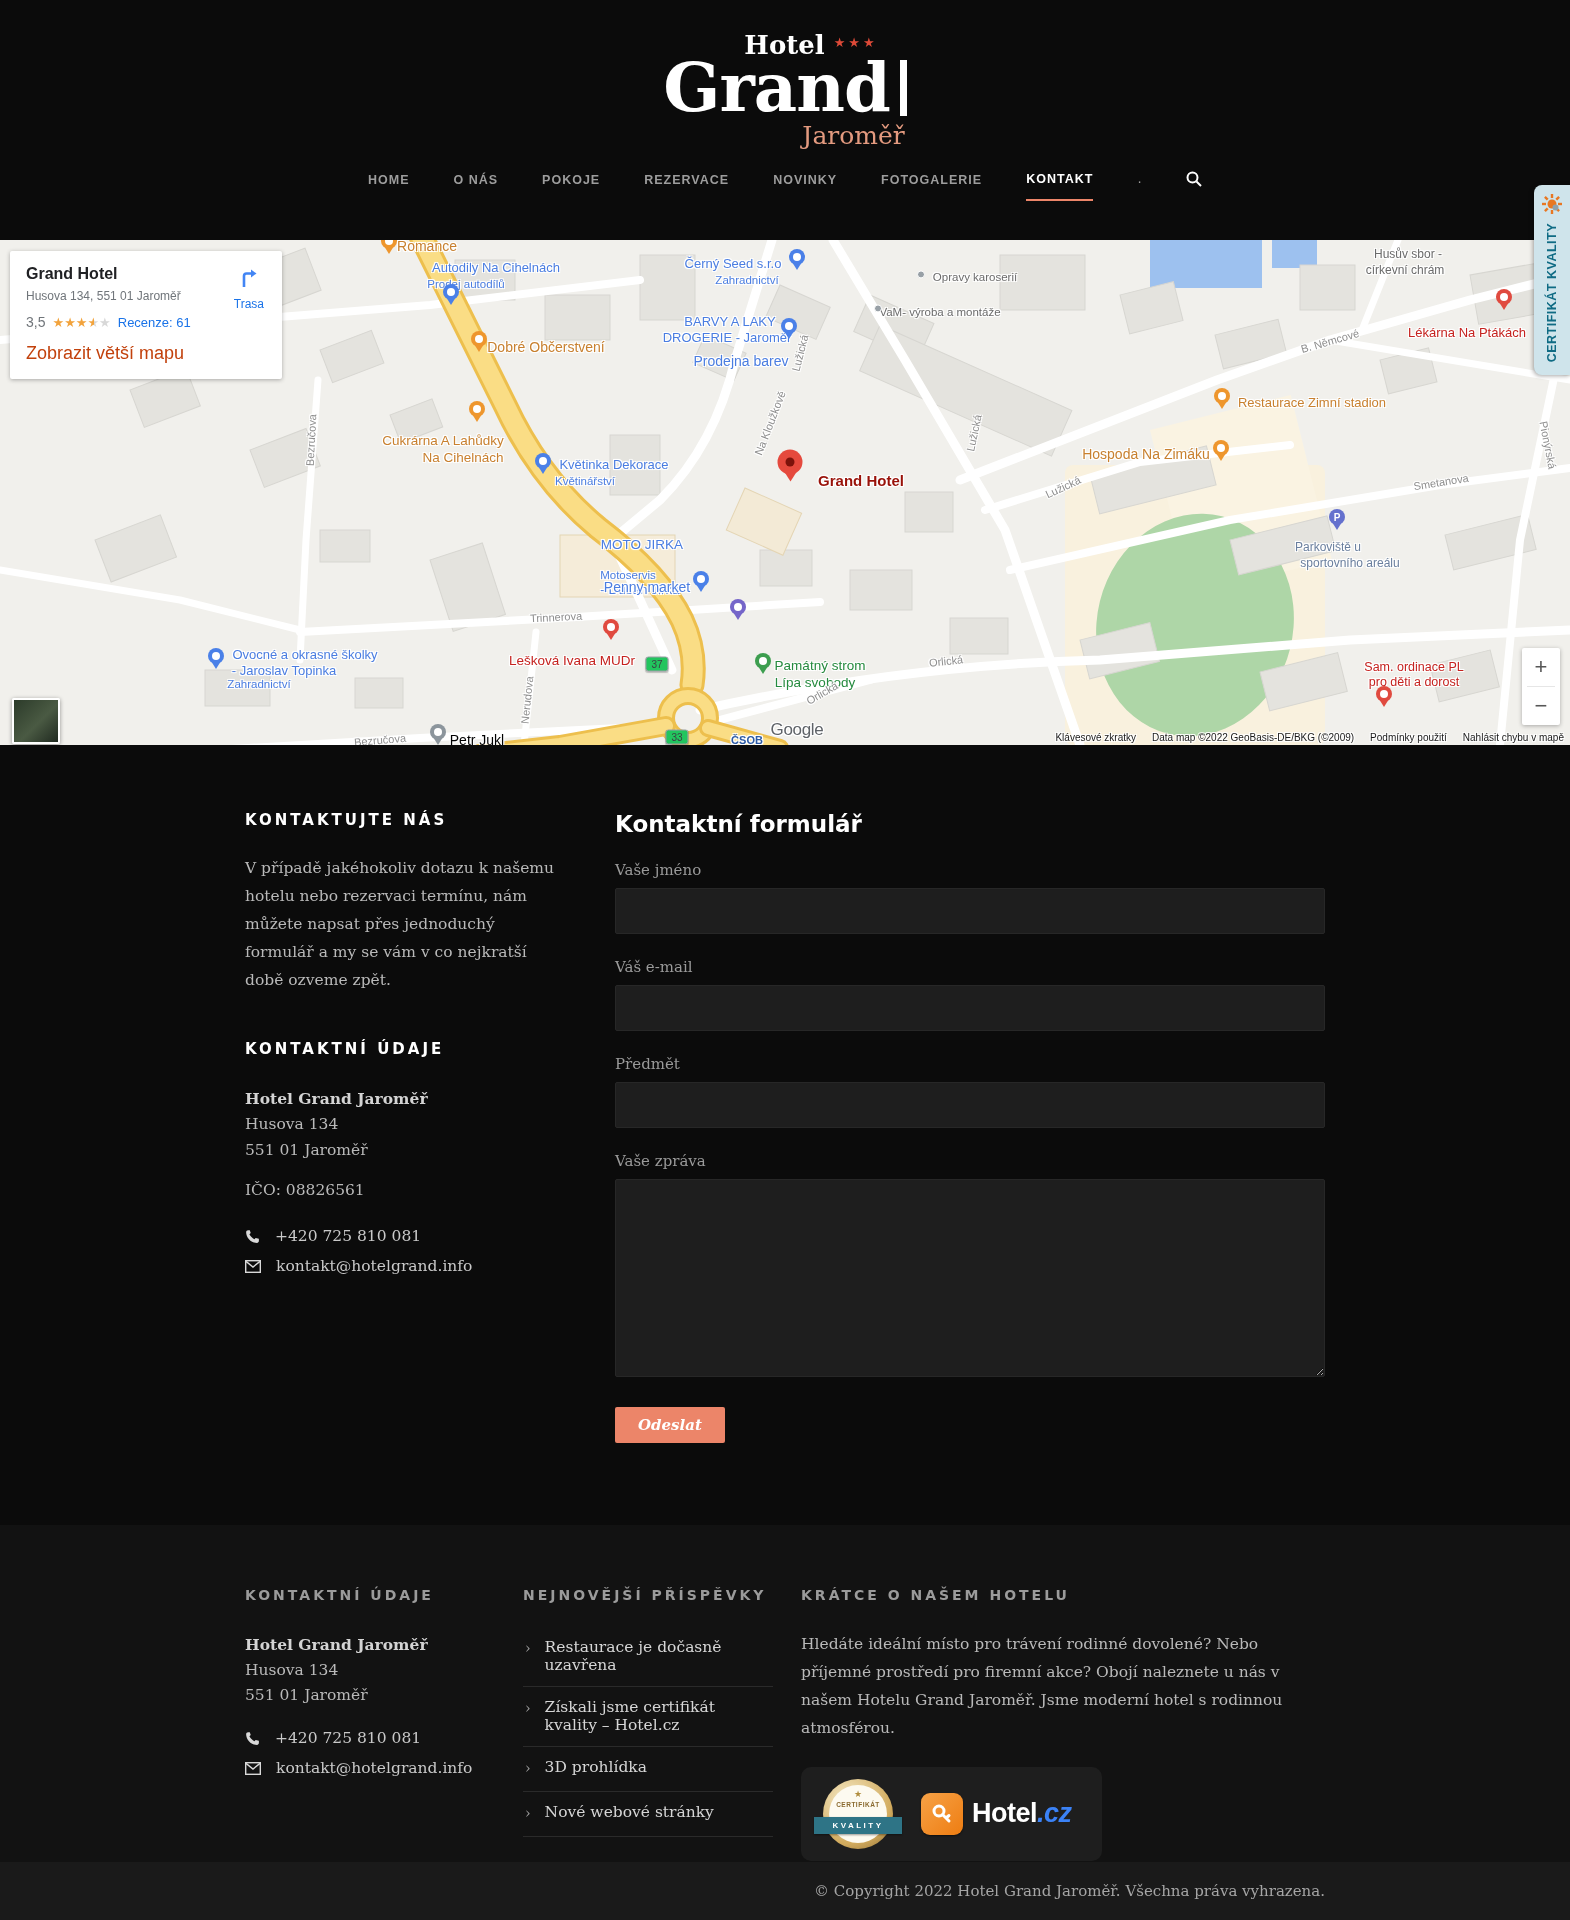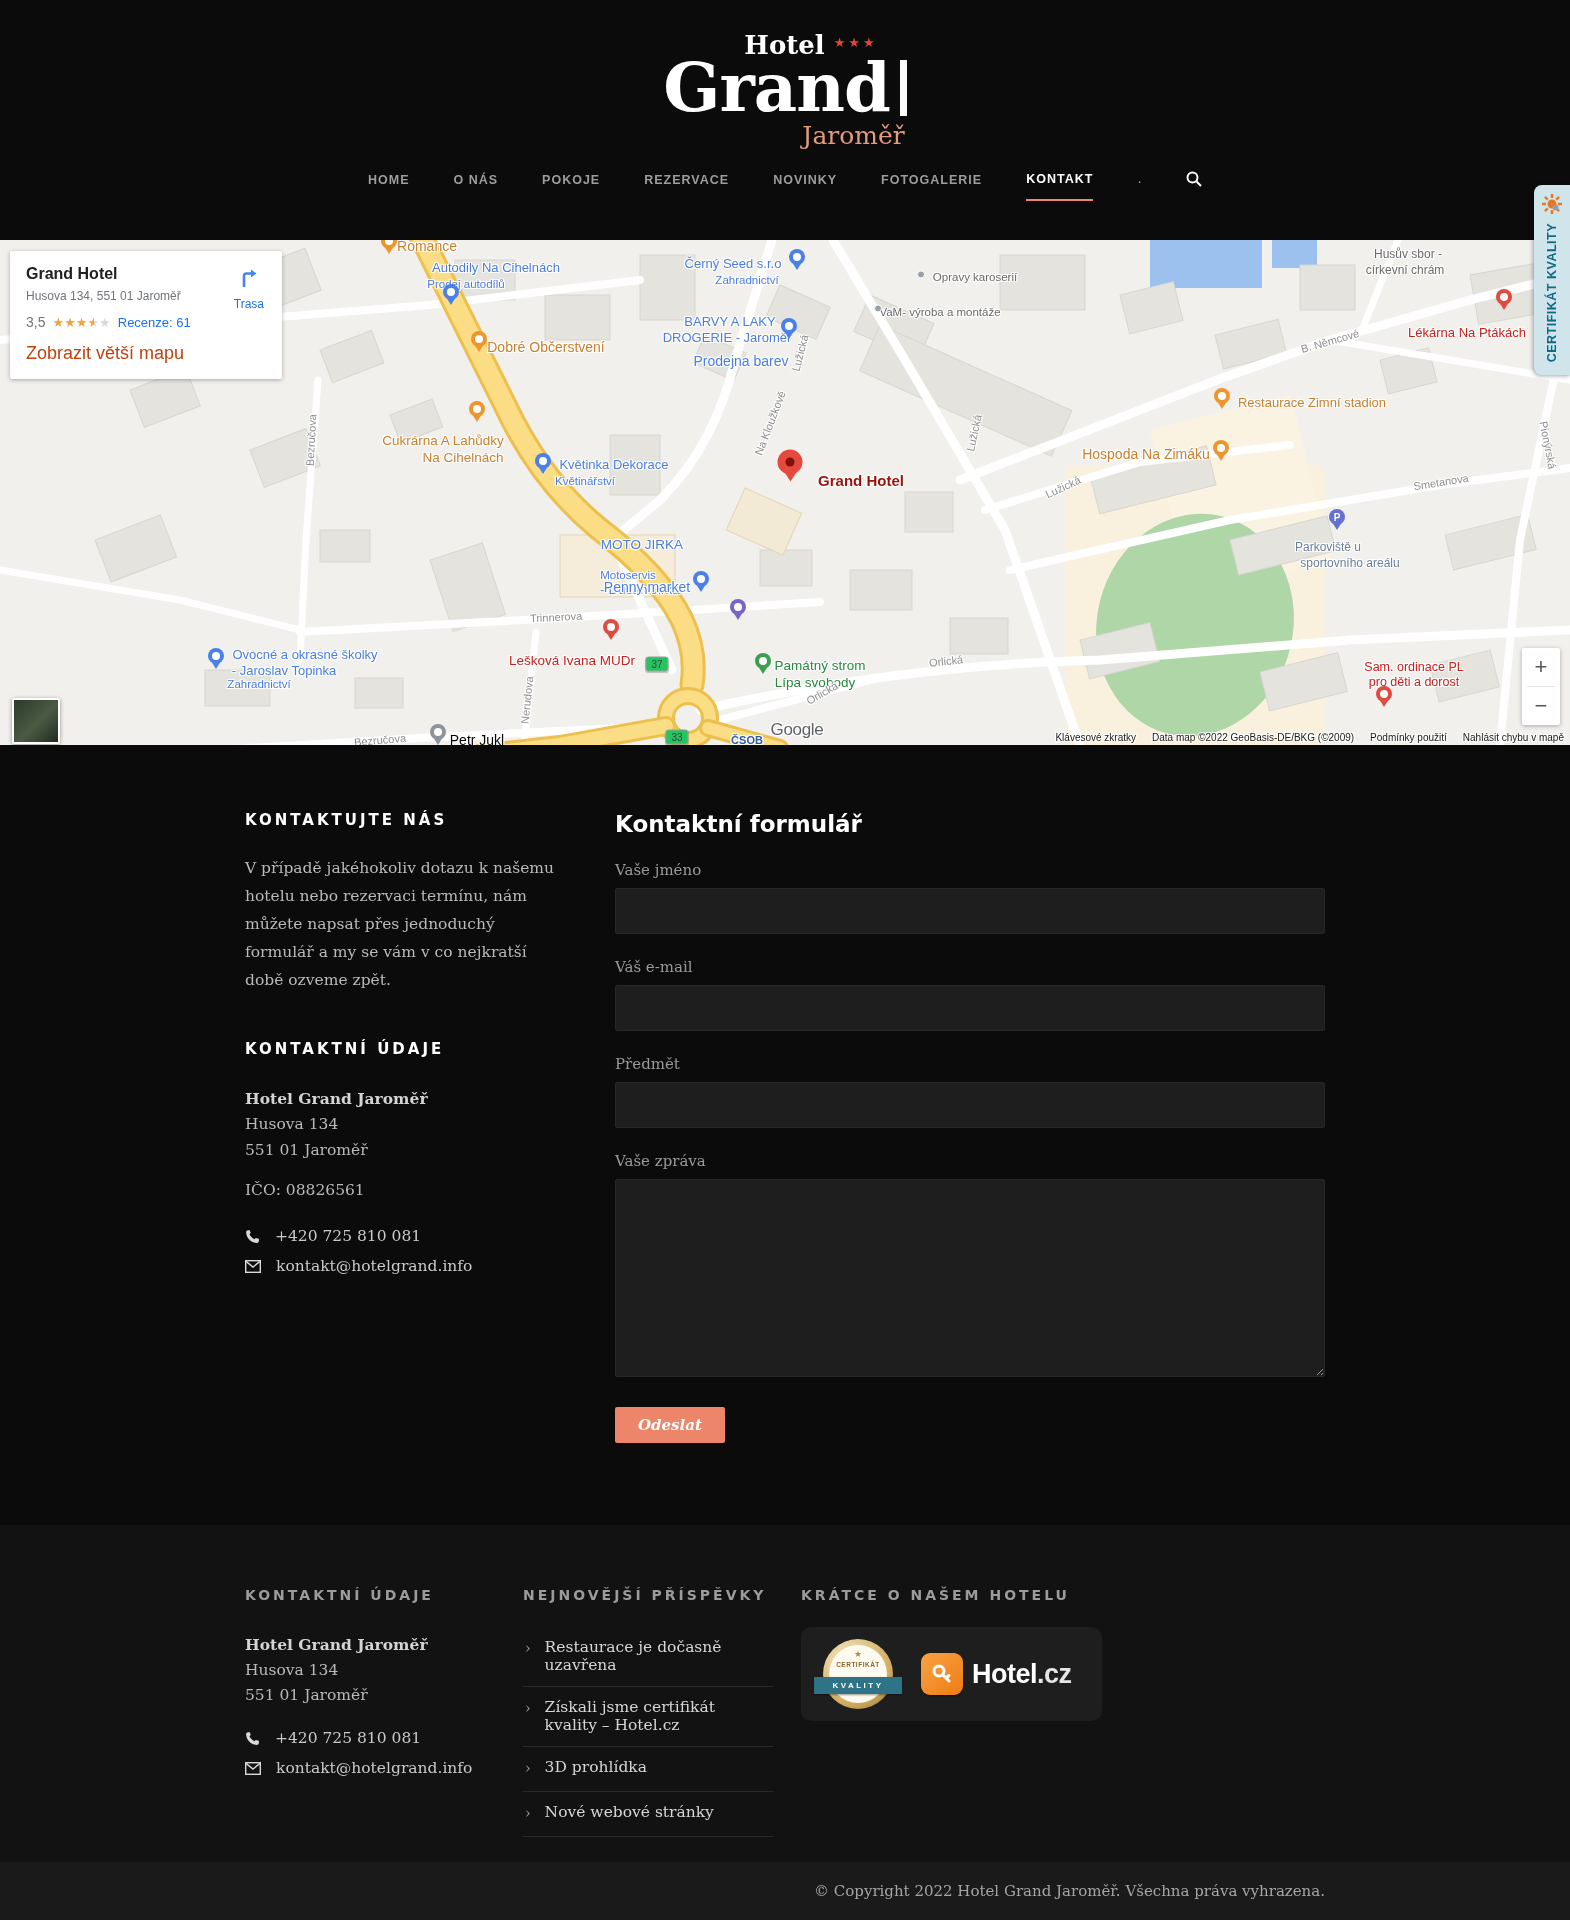--- a/index.html
+++ b/index.html
@@ -154,21 +154,21 @@
              color:#8a6a2f; letter-spacing:.5px; margin-top:2px; }
   .cert-ribbon { position:absolute; z-index:2; left:-9px; top:38px; width:88px; height:17px;
                  background:#2e7486; display:flex; align-items:center; justify-content:center;
                  font:bold 8px "Liberation Sans",sans-serif; color:#fff; letter-spacing:2.5px;
                  box-shadow:0 1px 2px rgba(0,0,0,.4); }
   .hotelcz { display:flex; align-items:center; gap:9px; }
   .hotelcz-key { width:42px; height:42px; border-radius:9px;
                  background:linear-gradient(135deg,#f7a246,#ee7d12); display:flex;
                  align-items:center; justify-content:center; box-shadow:0 1px 2px rgba(0,0,0,.5); }
   .hotelcz-text { font:bold 27px "Liberation Sans", sans-serif; color:#fff; letter-spacing:-.5px; }
-  .hotelcz-text .cz { color:#e5e5e5; }
+  .hotelcz-text .cz { color:#3b82f6;font-style:italic; }
 
   .bottom-bar { height:58px; background:#1a1a1a; }
   .bottom-bar .container { text-align:right; }
   .copyright { line-height:58px; font-size:15px; color:#a5a5a5; }
 </style>
 </head>
 <body>
 
 <header class="site-header">
   <div class="logo-wrap">
@@ -508,20 +508,21 @@
           </div>
           <div class="post-item">
             <span class="post-chev">›</span>
             <span>Nové webové stránky</span>
           </div>
         </div>
     </div>
 
     <div class="fcol3">
       <h4 class="f-heading">KRÁTCE O NAŠEM HOTELU</h4>
+      <p class="f-text">Hledáte ideální místo pro trávení rodinné dovolené? Nebo příjemné prostředí pro firemní akce? Obojí naleznete u nás v našem Hotelu Grand Jaroměř. Jsme moderní hotel s rodinnou atmosférou.</p>
       <div class="badge-box">
         <div class="cert-badge">
           <div class="inner"></div>
           <span class="cert-star">★</span>
           <span class="cert-l1">CERTIFIKÁT</span>
           <div class="cert-ribbon">KVALITY</div>
         </div>
         <div class="hotelcz">
           <div class="hotelcz-key">
             <svg width="24" height="24" viewBox="0 0 24 24">

